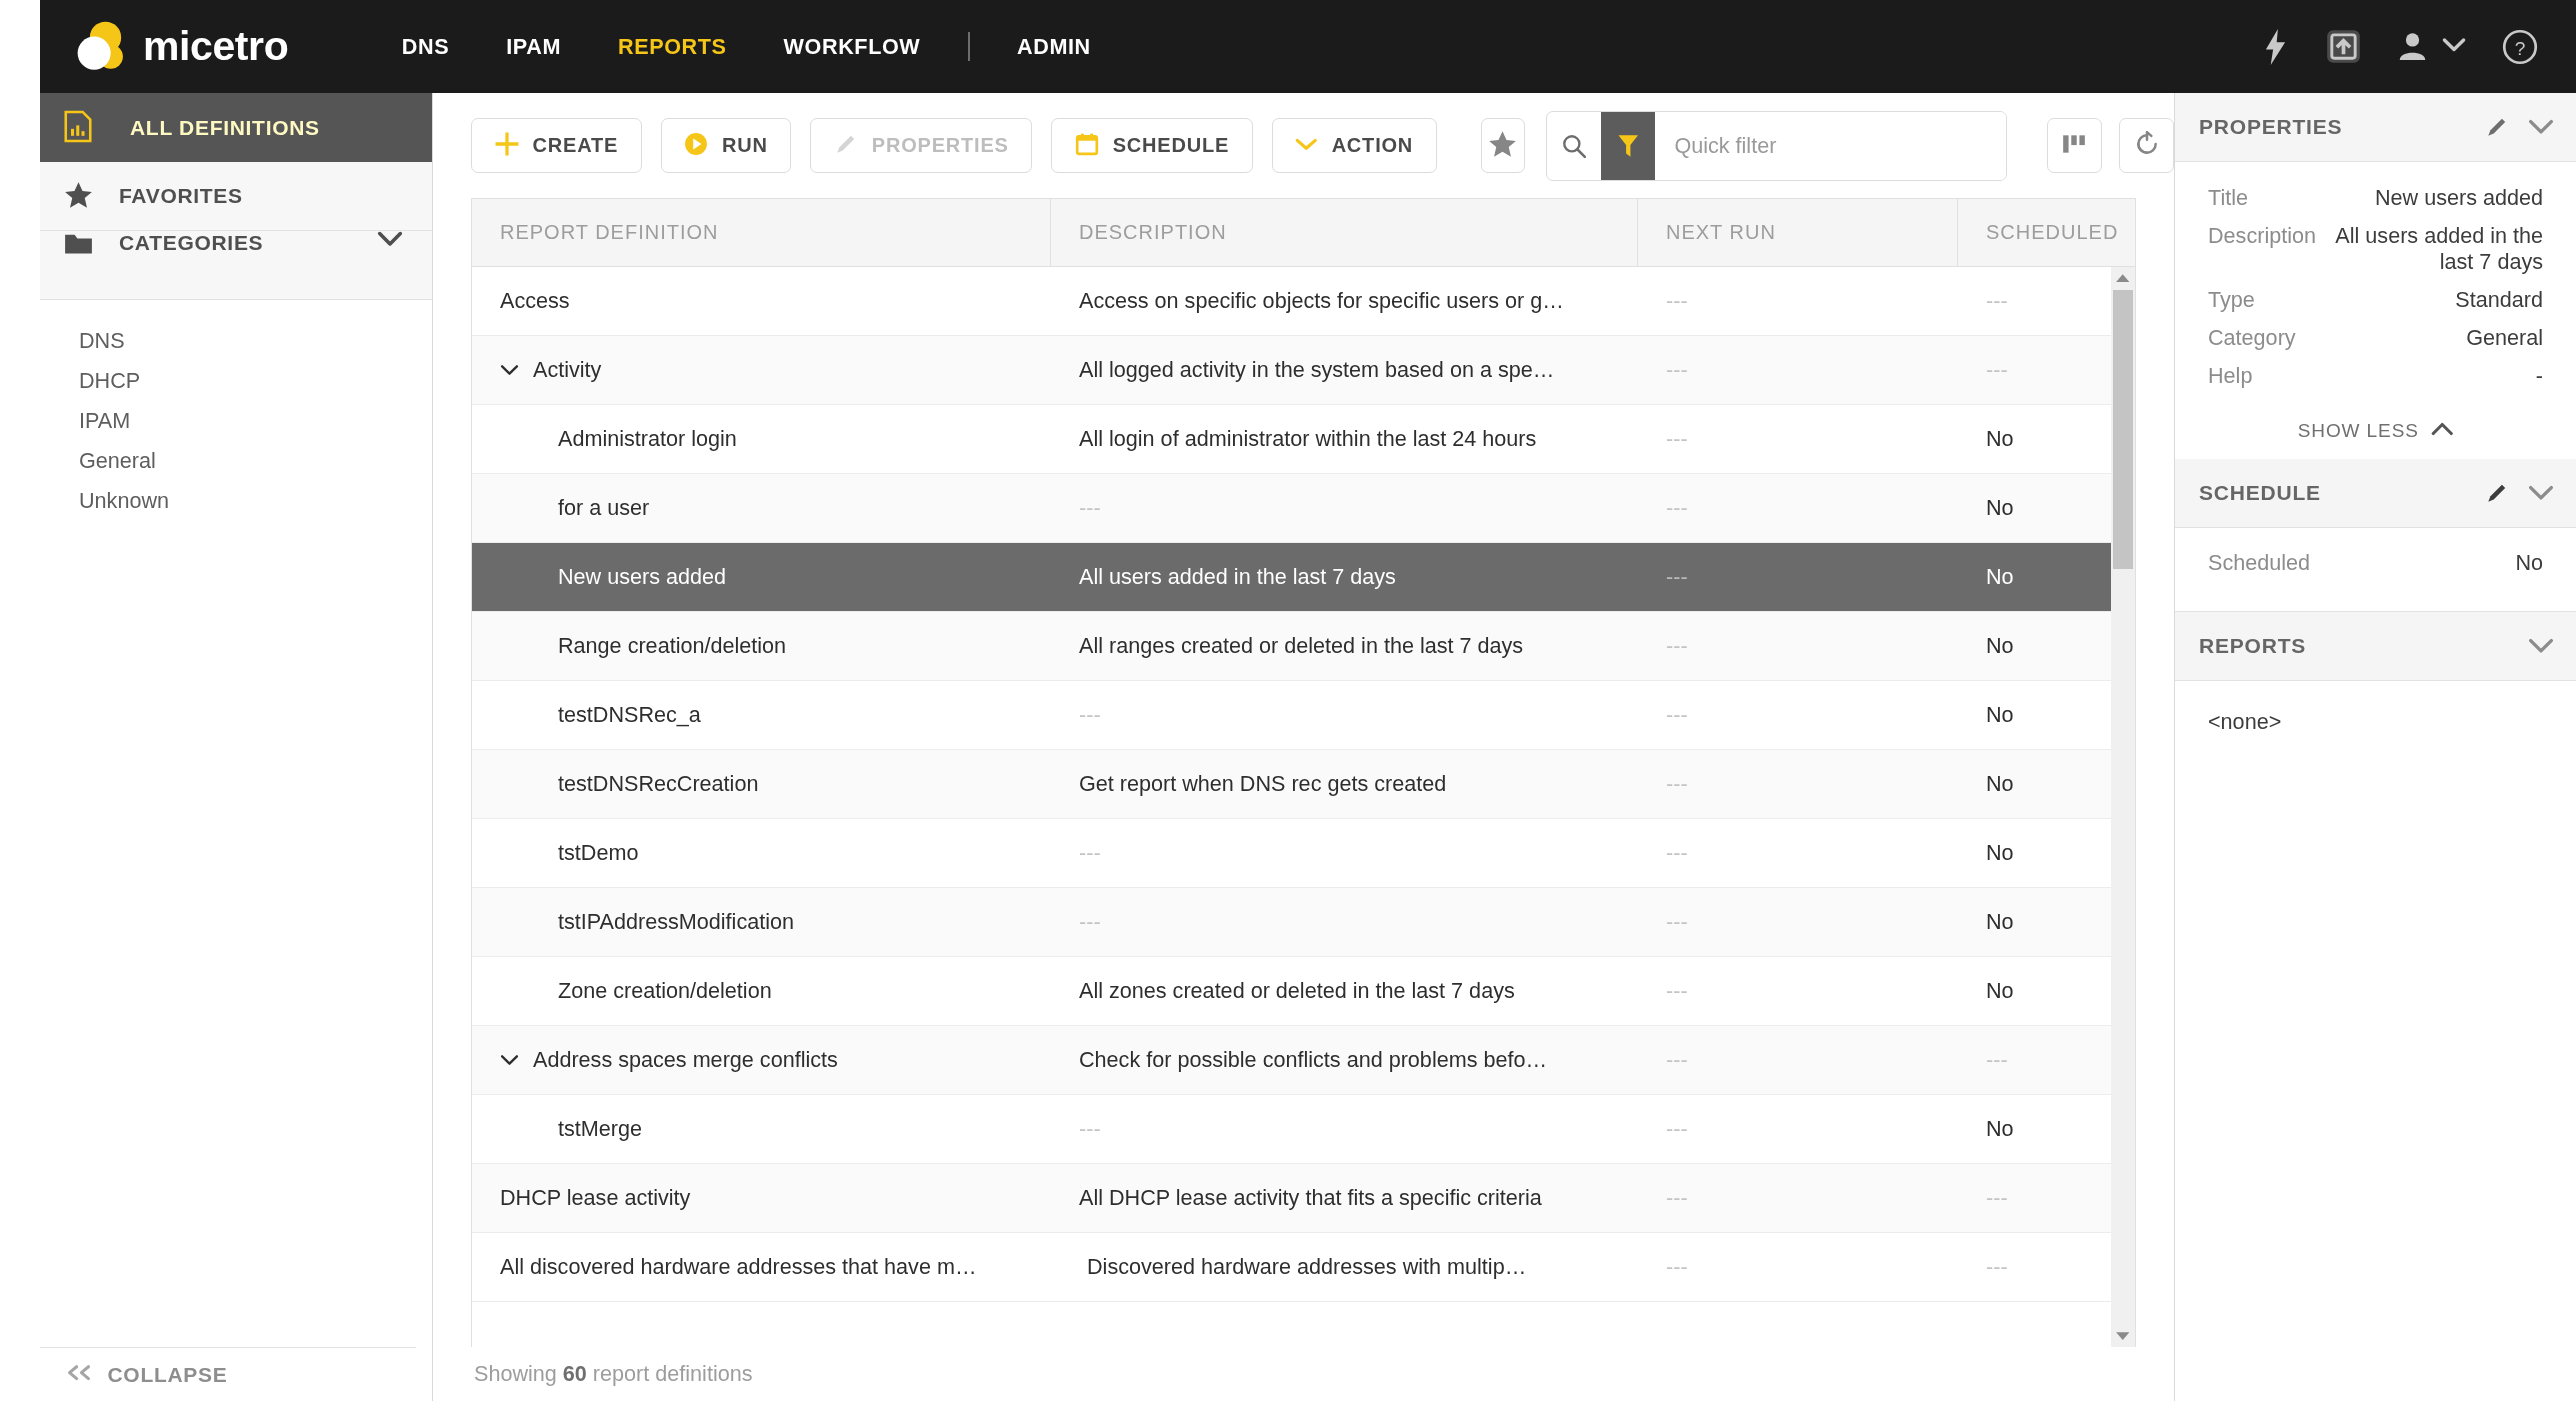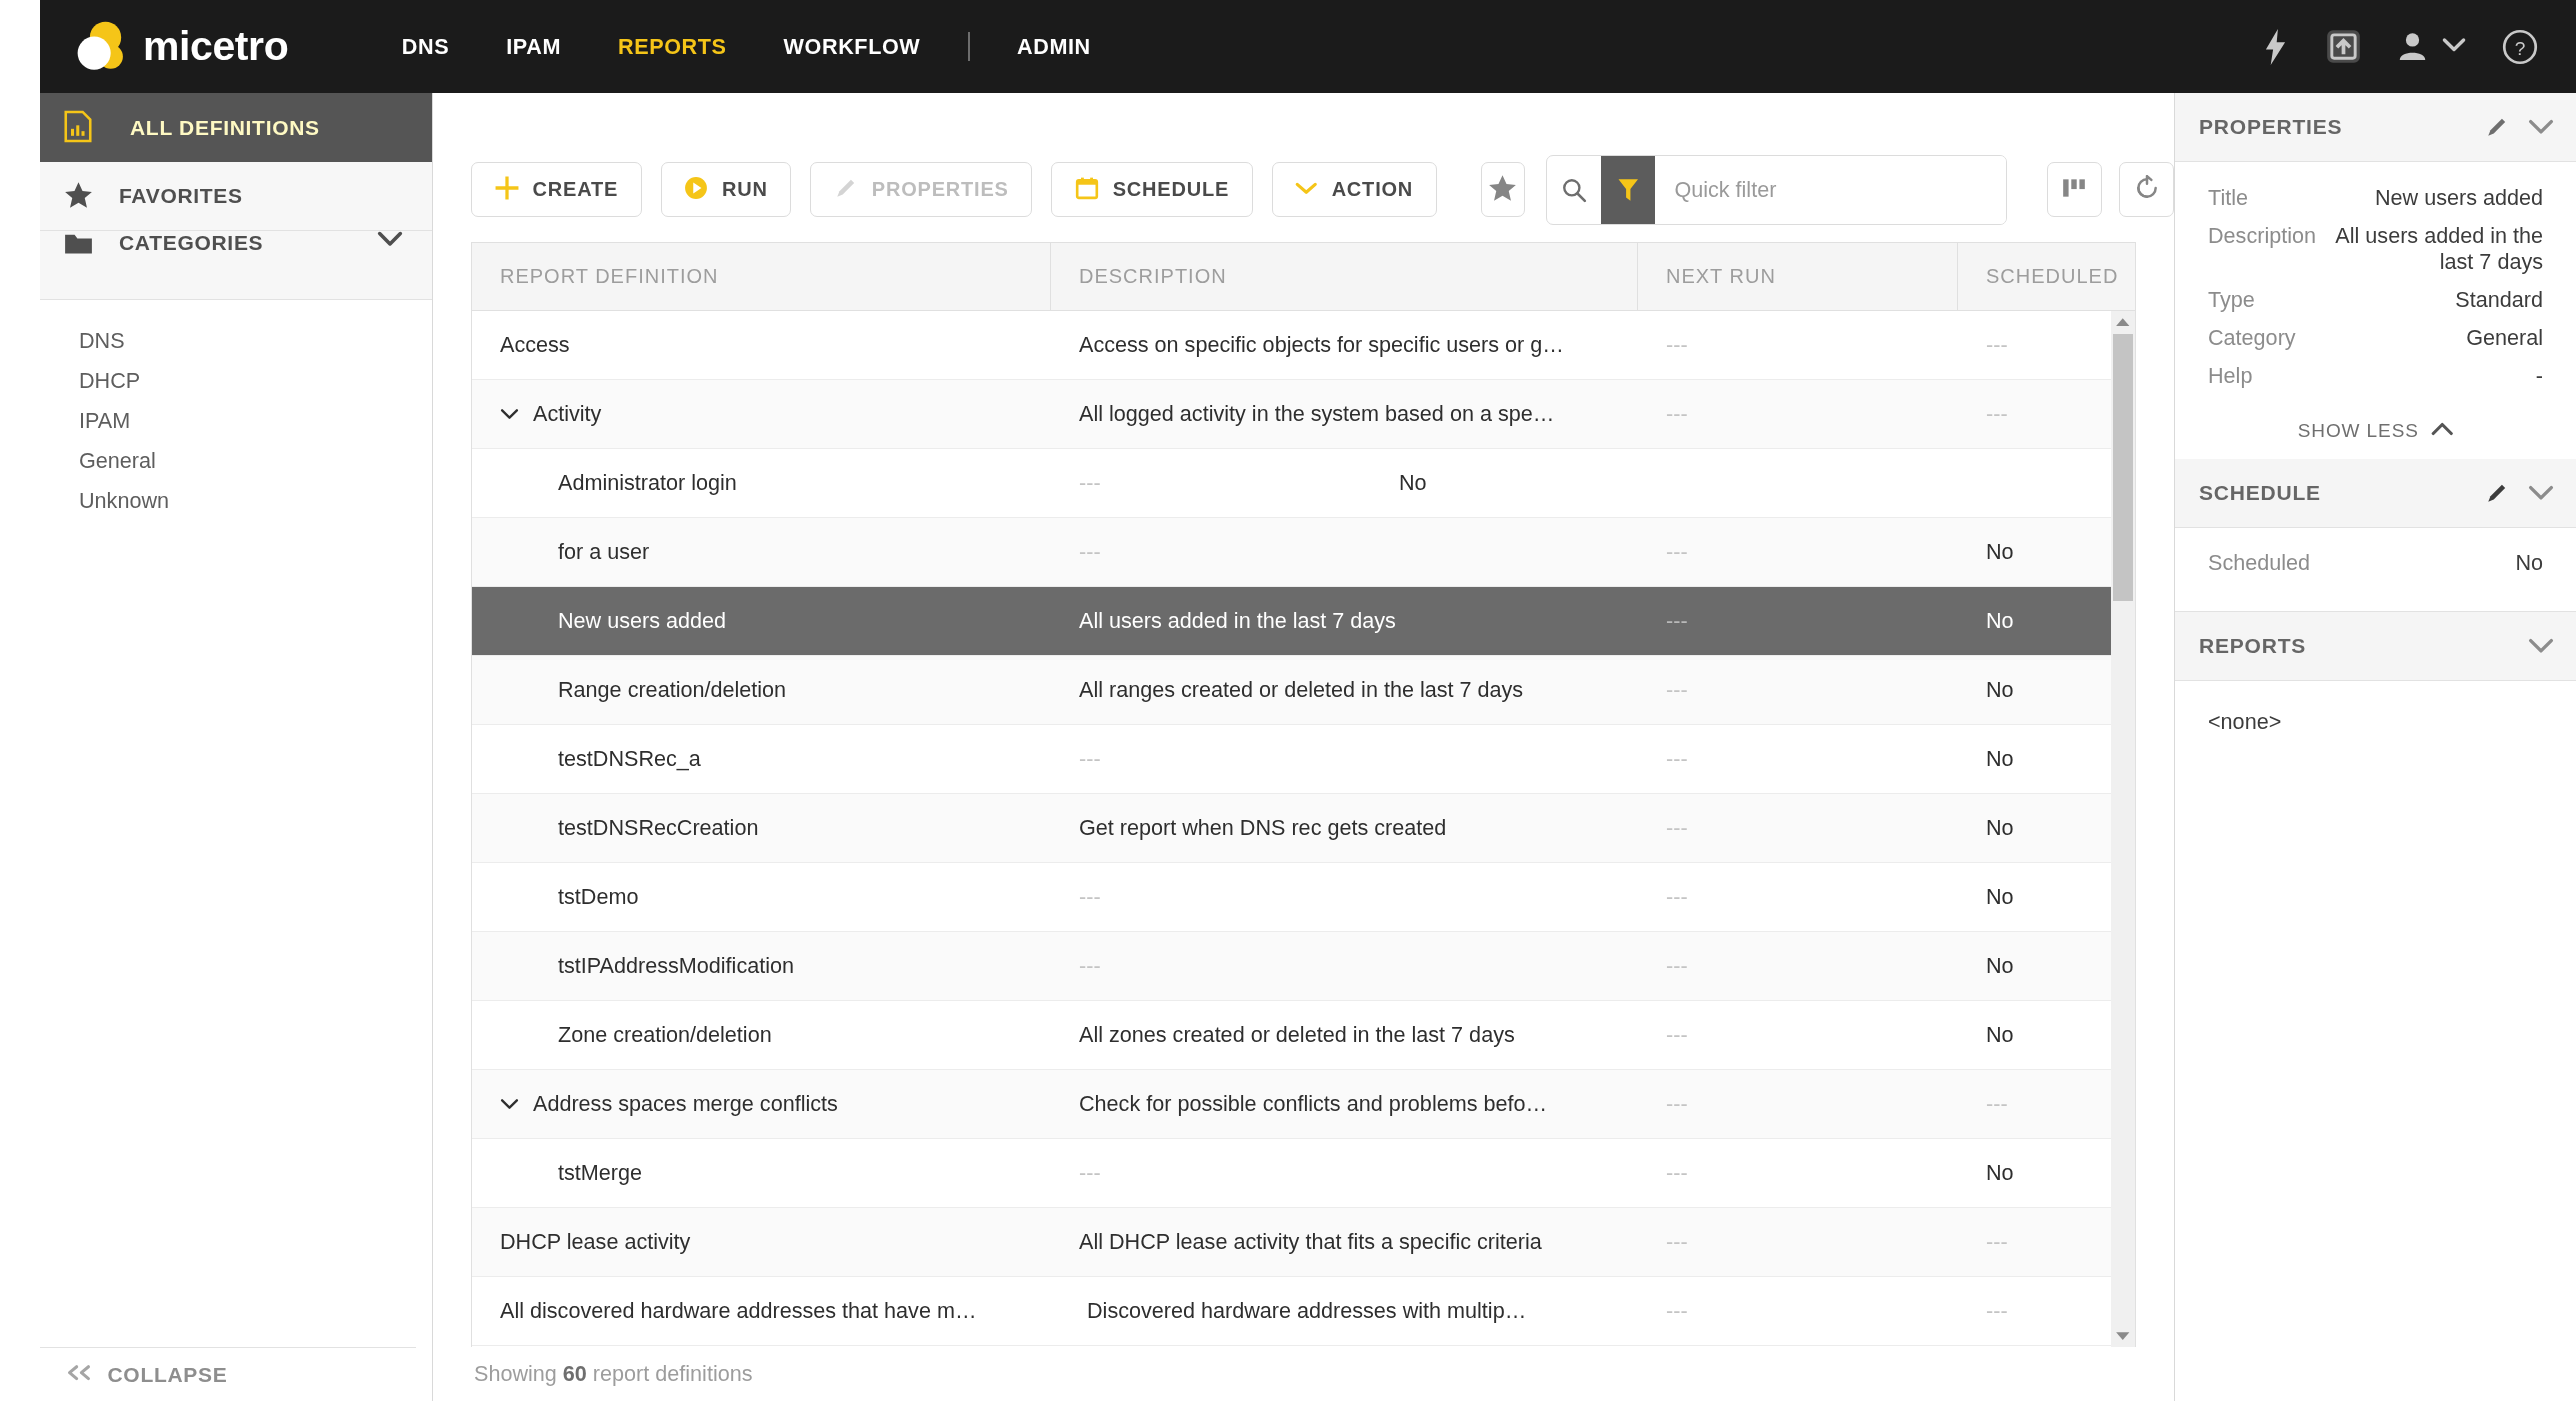--- a/index.html
+++ b/index.html
@@ -63,21 +63,21 @@
     color: #5e5e5e; font-size: 21.6px; cursor: pointer;
   }
   .sb-collapse {
     position: absolute; bottom: 0; left: 0; right: 16px; height: 54px;
     border-top: 1.7px solid #e2e2e2; display: flex; align-items: center;
     padding-left: 26px; gap: 15.5px; cursor: pointer; background: #fff;
   }
   .sb-collapse .lbl { color: #8e8e8e; font-size: 21px; font-weight: 700; letter-spacing: 0.7px; }
 
   
-  .main { flex: 1; display: flex; flex-direction: column; min-width: 0; background: #fff; position: relative; margin-top: 44px; }
+  .main { flex: 1; display: flex; flex-direction: column; min-width: 0; background: #fff; position: relative; }
   .toolbar { height: 105px; flex: 0 0 105px; display: flex; align-items: center; padding: 0 0 0 38px; }
   .tb-btn {
     height: 55px; border: 1.7px solid #dcdcdc; border-radius: 7px; background: #fff;
     display: flex; align-items: center; gap: 14px; padding: 0 22.5px; margin-right: 19px;
     cursor: pointer; white-space: nowrap;
   }
   .tb-btn .lbl { font-size: 20px; font-weight: 700; color: #4a4a4a; letter-spacing: 0.8px; }
   .tb-btn.disabled .lbl { color: #bdbdbd; }
   .tb-icon-btn {
     width: 55px; height: 55px; border: 1.7px solid #dcdcdc; border-radius: 7px; background: #fff;
@@ -408,20 +408,21 @@
                   <span>Activity</span>
                 </div>
                 <div class="td col2">All logged activity in the system based on a spe…</div>
                 <div class="td col3 muted">---</div>
                 <div class="td col4 muted">---</div>
               </div>
               <div class="trow">
                 <div class="td name col1 child">
                   <span>Administrator login</span>
                 </div>
+                <div class="td col2">All login of administrator within the last 24 hours</div>
                 <div class="td col3 muted">---</div>
                 <div class="td col4">No</div>
               </div>
               <div class="trow alt">
                 <div class="td name col1 child">
                   <span>for a user</span>
                 </div>
                 <div class="td col2 muted">---</div>
                 <div class="td col3 muted">---</div>
                 <div class="td col4">No</div>

